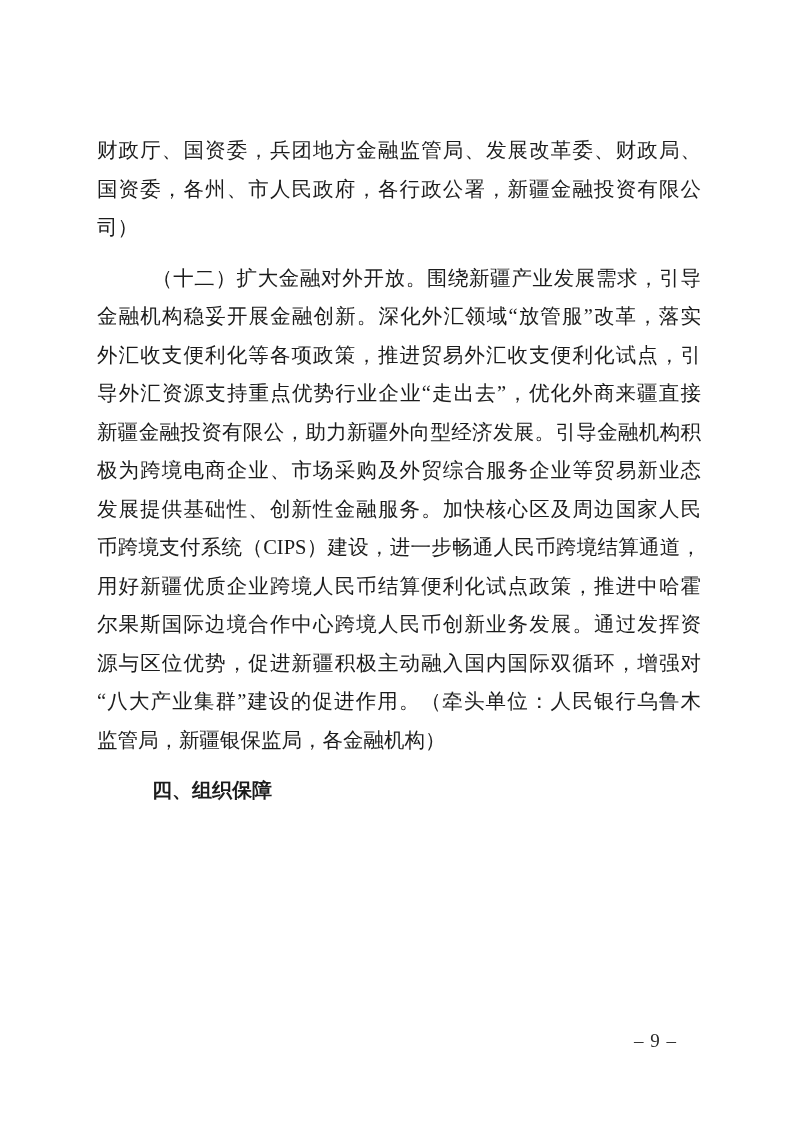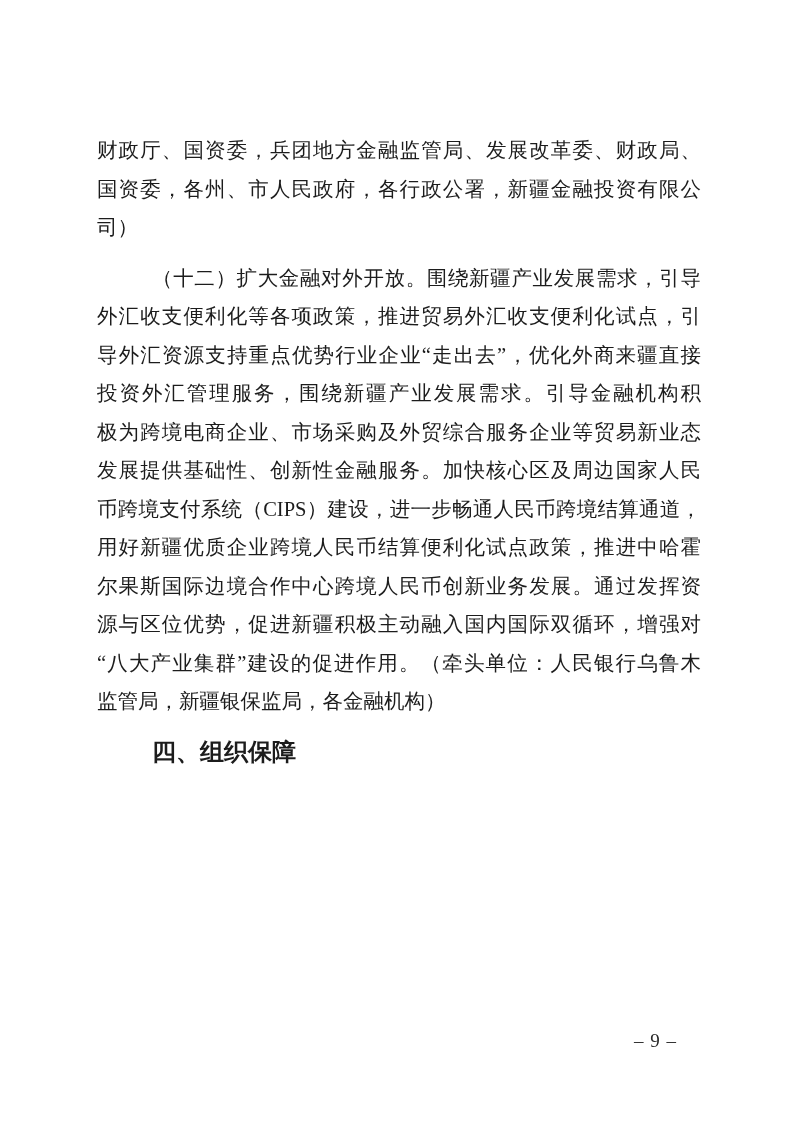--- a/index.html
+++ b/index.html
@@ -38,21 +38,21 @@
     text-indent: 55px;
     margin-top: 12px;
   }
   .line.ragged {
     text-align: left;
     text-align-last: left;
   }
   .block.heading .line {
     font-family: "Liberation Sans", sans-serif;
     font-weight: 700;
-    font-size: 24px;
+    font-size: 20px;
     text-align: center;
     text-align-last: left;
   }
   .footer {
     position: absolute;
     left: 97px;
     top: 1030px;
     width: 604px;
     padding-right: 24px;
     box-sizing: border-box;
@@ -69,23 +69,24 @@
 
 <div class="page">
   <div class="content" id="doc-content">
       <div class="block paragraph">
         <div class="line">财政厅、国资委，兵团地方金融监管局、发展改革委、财政局、</div>
         <div class="line">国资委，各州、市人民政府，各行政公署，新疆金融投资有限公</div>
         <div class="line ragged">司）</div>
       </div>
       <div class="block paragraph">
         <div class="line indent">（十二）扩大金融对外开放。围绕新疆产业发展需求，引导</div>
+        <div class="line">金融机构稳妥开展金融创新。深化外汇领域“放管服”改革，落实</div>
         <div class="line">外汇收支便利化等各项政策，推进贸易外汇收支便利化试点，引</div>
         <div class="line">导外汇资源支持重点优势行业企业“走出去”，优化外商来疆直接</div>
-        <div class="line">投资外汇管理服务，围绕新疆产业发展需求。引导金融机构积</div>
+        <div class="line">新疆金融投资有限公，助力新疆外向型经济发展。引导金融机构积</div>
         <div class="line">极为跨境电商企业、市场采购及外贸综合服务企业等贸易新业态</div>
         <div class="line">发展提供基础性、创新性金融服务。加快核心区及周边国家人民</div>
         <div class="line">币跨境支付系统（CIPS）建设，进一步畅通人民币跨境结算通道，</div>
         <div class="line">用好新疆优质企业跨境人民币结算便利化试点政策，推进中哈霍</div>
         <div class="line">尔果斯国际边境合作中心跨境人民币创新业务发展。通过发挥资</div>
         <div class="line">源与区位优势，促进新疆积极主动融入国内国际双循环，增强对</div>
         <div class="line">“八大产业集群”建设的促进作用。（牵头单位：人民银行乌鲁木</div>
         <div class="line ragged">监管局，新疆银保监局，各金融机构）</div>
       </div>
       <div class="block heading">

